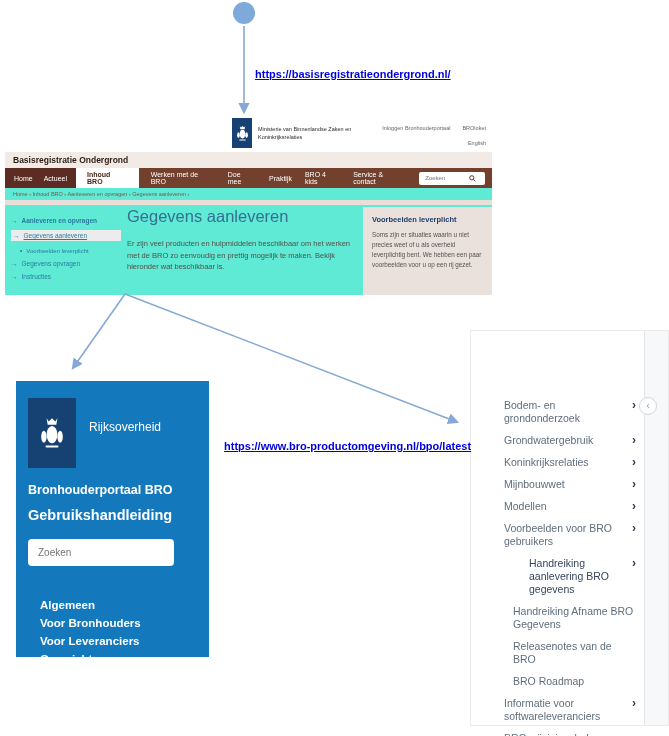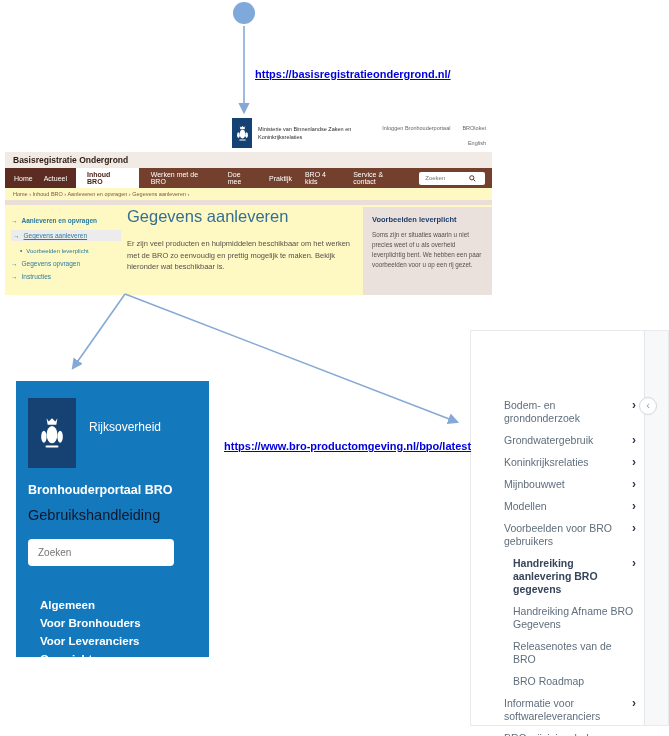--- a/index.html
+++ b/index.html
@@ -9,21 +9,21 @@
 
   
   svg.connectors{position:absolute;left:0;top:0;z-index:4;pointer-events:none;}
   svg.connectors line{stroke:#85a9d4;stroke-width:1.6;fill:none;}
 
   
   .flow-link{position:absolute;z-index:7;color:#0000dd;font-weight:bold;font-size:11px;
              text-decoration:underline;white-space:nowrap;cursor:pointer;text-align:center;}
 
   
-  .shot-bro{left:5px;top:118px;width:487px;height:177px;background:#fef9c3;z-index:2;font-size:7px;color:#333;}
+  .shot-bro{left:5px;top:118px;width:487px;height:177px;background:#5eead4;z-index:2;font-size:7px;color:#333;}
   .bro-header{position:relative;height:34px;background:#fff;}
   .bro-ribbon{position:absolute;left:227px;top:0;width:20px;height:30px;background:#154273;
               display:flex;align-items:center;justify-content:center;}
   .bro-ministry{position:absolute;left:253px;top:8px;font-size:5.5px;line-height:1.45;color:#2b2b2b;}
   .bro-toplinks{position:absolute;right:6px;top:7px;font-size:5.5px;color:#666;display:flex;gap:12px;}
   .bro-english{position:absolute;right:6px;top:22px;font-size:5.5px;color:#666;}
   .bro-band{height:16px;background:#f2eae5;display:flex;align-items:center;padding-left:8px;
             font-size:8.5px;font-weight:bold;color:#2d1c12;}
   .bro-nav{height:20px;background:#74402e;display:flex;align-items:stretch;font-size:7px;color:#fff;}
   .bro-nav-dark{background:#5c2b21;display:flex;align-items:center;gap:11px;padding:0 9px;}
@@ -50,42 +50,42 @@
              box-sizing:border-box;padding:8px 9px;}
   .bro-aside h4{margin:0 0 6px 0;font-size:7.5px;color:#1c3c69;}
   .bro-aside p{margin:0;font-size:6.3px;line-height:1.6;color:#55504b;}
 
   
   .shot-portal{left:16px;top:381px;width:193px;height:276px;background:#1478bd;z-index:2;color:#fff;}
   .portal-logo{position:absolute;left:12px;top:17px;width:48px;height:70px;background:#154273;
                display:flex;align-items:center;justify-content:center;}
   .portal-brand{position:absolute;left:73px;top:39px;font-size:12px;color:#fff;}
   .portal-title{position:absolute;left:12px;top:102px;font-size:12.5px;font-weight:bold;}
-  .portal-sub{position:absolute;left:12px;top:126px;font-size:14.5px;font-weight:normal;color:#0f172a;}
+  .portal-sub{position:absolute;left:12px;top:126px;font-size:14.5px;font-weight:bold;color:#ffffff;}
   .portal-search{position:absolute;left:12px;top:158px;width:146px;height:27px;background:#fff;
                  border-radius:4px;display:flex;align-items:center;padding:0 8px;box-sizing:border-box;}
   .portal-search input{border:none;outline:none;width:100%;font-size:10px;color:#555;
                        font-family:"Liberation Sans",sans-serif;background:transparent;}
   .portal-menu{position:absolute;left:24px;top:215px;font-size:11.5px;font-weight:bold;line-height:18px;}
   .portal-menu div{cursor:pointer;}
 
   
   .shot-bpo{left:470px;top:330px;width:199px;height:396px;background:#fff;z-index:2;
             border:1px solid #e8eaec;box-sizing:border-box;}
   .bpo-rightstrip{position:absolute;right:0;top:0;bottom:0;width:23px;background:#f7f8f9;
                   border-left:1px solid #e3e6e8;}
   .bpo-header{position:absolute;left:0;top:0;right:23px;height:44px;border-bottom:1px solid #e6e6e6;}
   .bpo-icon{position:absolute;left:9px;top:8px;}
   .bpo-title{position:absolute;left:38px;top:15px;font-size:12.5px;color:#5a6a80;}
   .bpo-menu{position:absolute;left:33px;top:68px;width:138px;font-size:10.5px;color:#5f6e7d;}
   .bpo-row{display:flex;margin-bottom:9px;line-height:13px;cursor:pointer;}
   .bpo-row .lbl{flex:1;padding-right:6px;}
   .bpo-row .chev{width:10px;font-size:12px;font-weight:bold;color:#2b3a55;}
   .bpo-row.indent{margin-left:9px;}
-  .bpo-row.bold .lbl{font-weight:bold;color:#36455c;}
+  .bpo-row.bold .lbl{font-weight:normal;color:#36455c;margin-left:16px;}
   .bpo-collapse{position:absolute;left:168px;top:66px;width:16px;height:16px;border-radius:50%;
                 background:#fff;border:1px solid #d3d7da;color:#9aa2ab;font-size:11px;line-height:14px;
                 text-align:center;z-index:3;cursor:pointer;}
 </style>
 </head>
 <body>
 
 <div class="canvas">
 
   <svg class="connectors" width="669" height="736">

